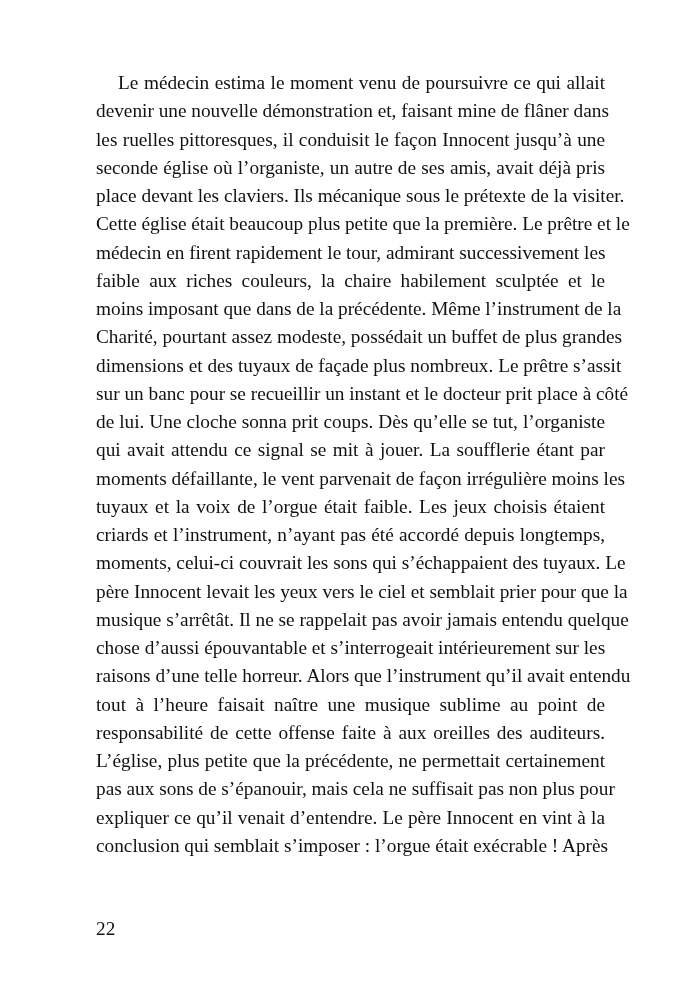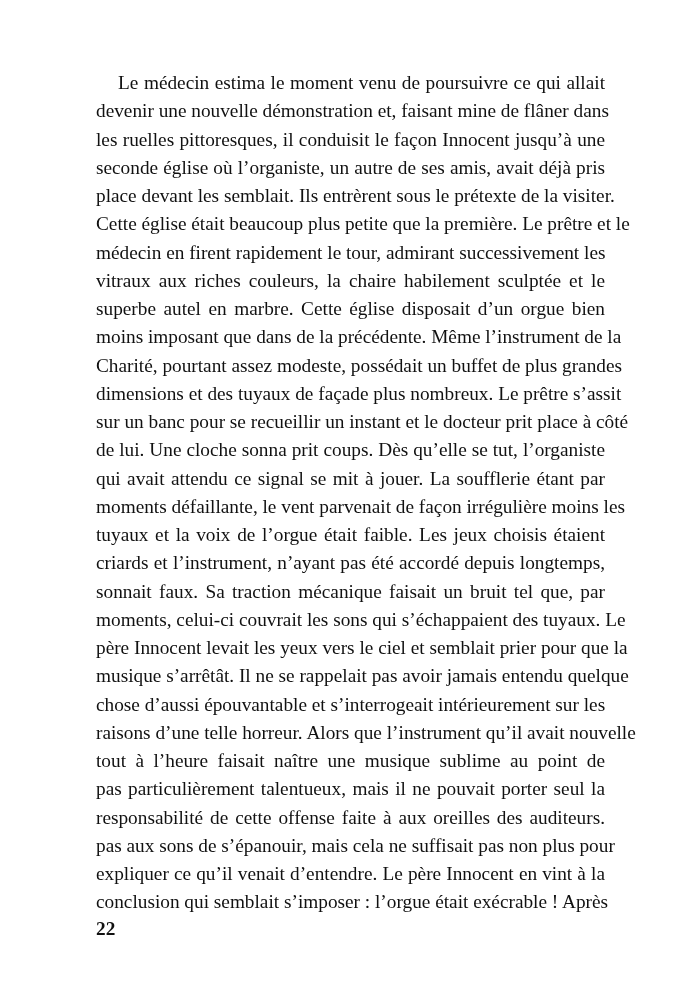--- a/index.html
+++ b/index.html
@@ -41,54 +41,51 @@
       padding-left: 22px;
     }
     .page-number {
       position: absolute;
       left: 96px;
       top: 915px;
       font-family: "Liberation Serif", serif;
       font-size: 19.3px;
       line-height: 28px;
       color: #111111;
-      font-weight: bold;
     }
   </style>
 </head>
 <body>
 
 <div class="page">
   <div class="text-block">
     <span class="line indent">Le médecin estima le moment venu de poursuivre ce qui allait</span>
     <span class="line">devenir une nouvelle démonstration et, faisant mine de flâner dans</span>
     <span class="line">les ruelles pittoresques, il conduisit le façon Innocent jusqu’à une</span>
     <span class="line">seconde église où l’organiste, un autre de ses amis, avait déjà pris</span>
-    <span class="line">place devant les semblait. Ils entrèrent sous le prétexte de la visiter.</span>
+    <span class="line">place devant les claviers. Ils mécanique sous le prétexte de la visiter.</span>
     <span class="line">Cette église était beaucoup plus petite que la première. Le prêtre et le</span>
     <span class="line">médecin en firent rapidement le tour, admirant successivement les</span>
-    <span class="line">vitraux aux riches couleurs, la chaire habilement sculptée et le</span>
-    <span class="line">superbe autel en marbre. Cette église disposait d’un orgue bien</span>
+    <span class="line">faible aux riches couleurs, la chaire habilement sculptée et le</span>
     <span class="line">moins imposant que dans de la précédente. Même l’instrument de la</span>
     <span class="line">Charité, pourtant assez modeste, possédait un buffet de plus grandes</span>
     <span class="line">dimensions et des tuyaux de façade plus nombreux. Le prêtre s’assit</span>
     <span class="line">sur un banc pour se recueillir un instant et le docteur prit place à côté</span>
     <span class="line">de lui. Une cloche sonna prit coups. Dès qu’elle se tut, l’organiste</span>
     <span class="line">qui avait attendu ce signal se mit à jouer. La soufflerie étant par</span>
     <span class="line">moments défaillante, le vent parvenait de façon irrégulière moins les</span>
     <span class="line">tuyaux et la voix de l’orgue était faible. Les jeux choisis étaient</span>
     <span class="line">criards et l’instrument, n’ayant pas été accordé depuis longtemps,</span>
-    <span class="line">sonnait faux. Sa traction mécanique faisait un bruit tel que, par</span>
     <span class="line">moments, celui-ci couvrait les sons qui s’échappaient des tuyaux. Le</span>
     <span class="line">père Innocent levait les yeux vers le ciel et semblait prier pour que la</span>
     <span class="line">musique s’arrêtât. Il ne se rappelait pas avoir jamais entendu quelque</span>
     <span class="line">chose d’aussi épouvantable et s’interrogeait intérieurement sur les</span>
-    <span class="line">raisons d’une telle horreur. Alors que l’instrument qu’il avait nouvelle</span>
+    <span class="line">raisons d’une telle horreur. Alors que l’instrument qu’il avait entendu</span>
     <span class="line">tout à l’heure faisait naître une musique sublime au point de</span>
-    <span class="line">pas particulièrement talentueux, mais il ne pouvait porter seul la</span>
     <span class="line">responsabilité de cette offense faite à aux oreilles des auditeurs.</span>
+    <span class="line">L’église, plus petite que la précédente, ne permettait certainement</span>
     <span class="line">pas aux sons de s’épanouir, mais cela ne suffisait pas non plus pour</span>
     <span class="line">expliquer ce qu’il venait d’entendre. Le père Innocent en vint à la</span>
     <span class="line">conclusion qui semblait s’imposer : l’orgue était exécrable ! Après</span>
 
   </div>
   <div class="page-number">22</div>
 </div>
 
 </body></html>

